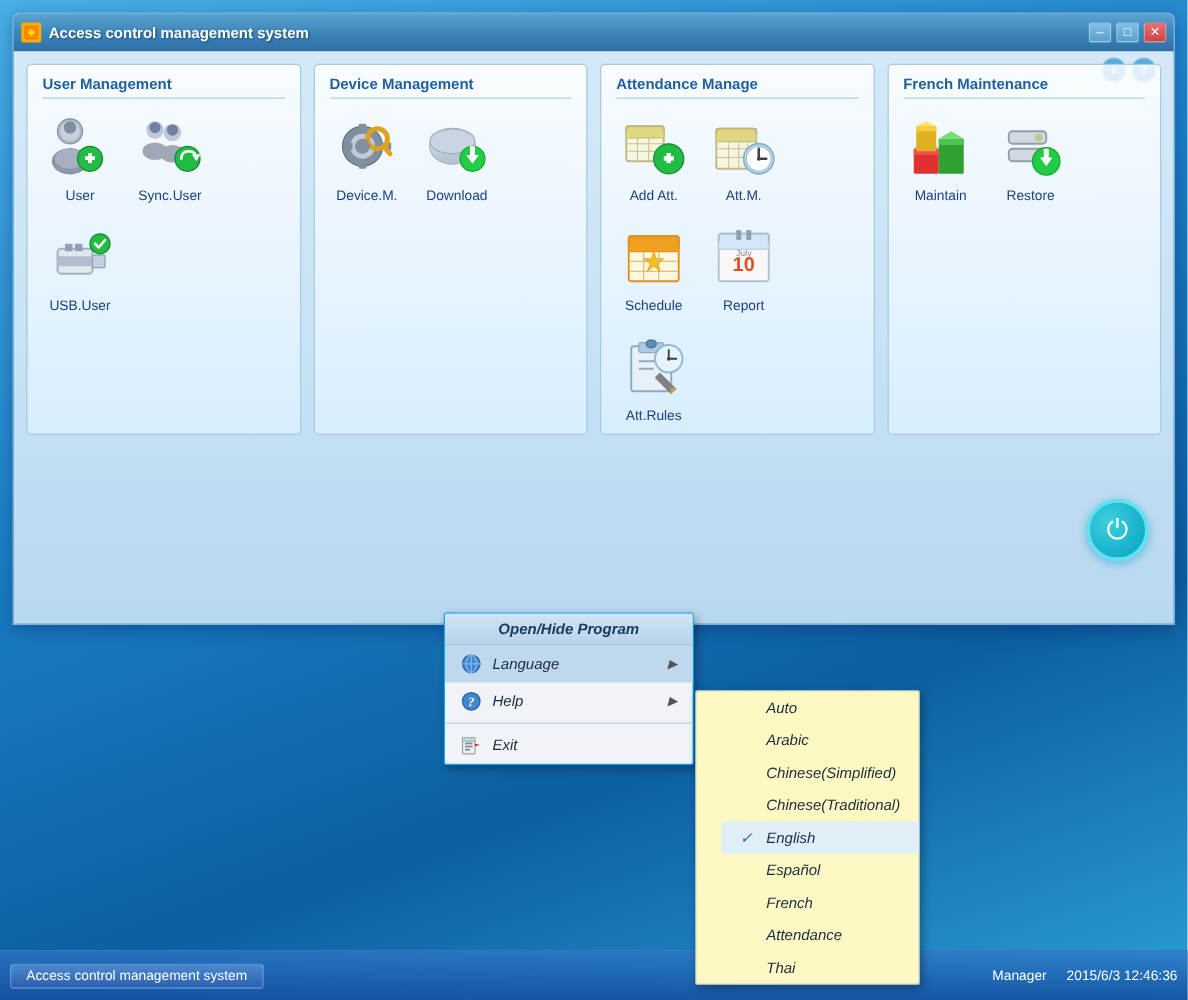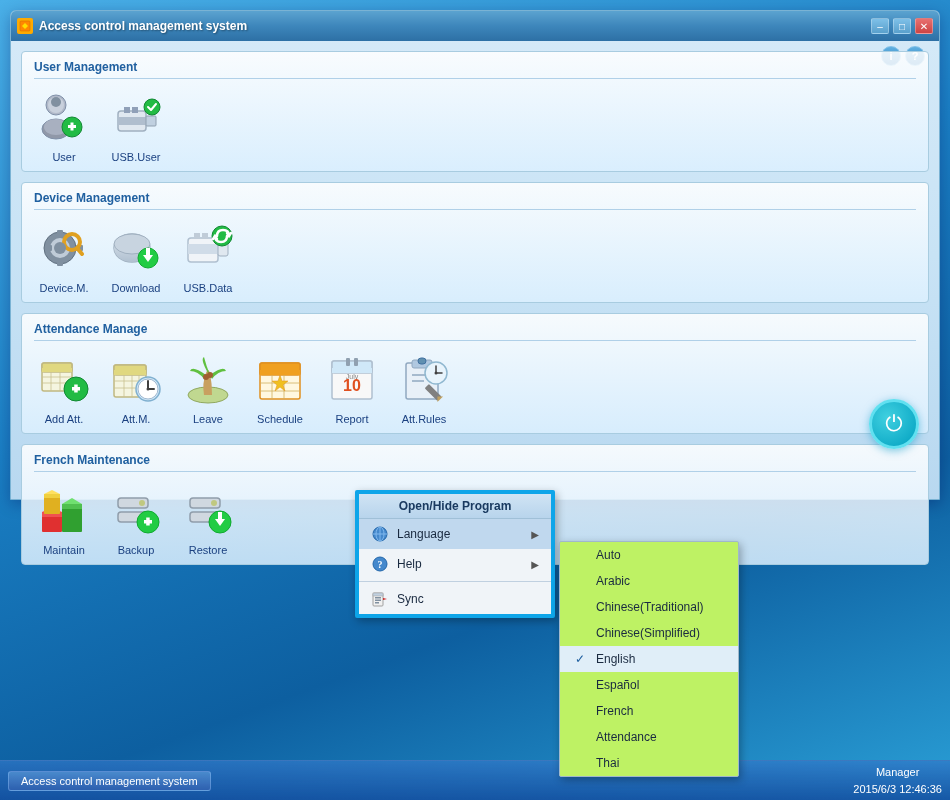--- a/index.html
+++ b/index.html
@@ -74,21 +74,21 @@
       cursor: pointer;
     }
     .title-btn.min { background: linear-gradient(180deg, #7ec0e8, #5aa0cc); }
     .title-btn.max { background: linear-gradient(180deg, #7ec0e8, #5aa0cc); }
     .title-btn.close { background: linear-gradient(180deg, #e87070, #cc4444); }
 
     
     .window-body {
       padding: 10px;
       display: grid;
-      grid-template-columns: 1fr;
+      grid-template-columns: 1fr 1fr 1fr 1fr;
       grid-template-rows: 1fr 1fr;
       gap: 10px;
       height: calc(100% - 30px);
     }
 
     
     .panel {
       background: linear-gradient(180deg, rgba(255,255,255,0.85) 0%, rgba(220,240,255,0.85) 100%);
       border: 1px solid #a8cce0;
       border-radius: 4px;
@@ -160,24 +160,23 @@
       border-radius: 3px;
       padding: 3px 12px;
       color: white;
       font-size: 11px;
       cursor: pointer;
     }
     .taskbar-right {
       margin-left: auto;
       display: flex;
       align-items: center;
-      gap: 5px;
+      gap: 16px;
       color: white;
       font-size: 11px;
-      flex-direction: column;
     }
 
     
     .power-btn {
       position: absolute;
       bottom: 50px;
       right: 20px;
       width: 50px;
       height: 50px;
       border-radius: 50%;
@@ -218,24 +217,25 @@
       cursor: pointer;
     }
 
     
     .context-menu {
       position: absolute;
       top: 490px;
       left: 355px;
       z-index: 100;
       background: #f0f4f8;
-      border: 4px solid #0ea5e9;
+      border: 1px solid #0ea5e9;
       box-shadow: 2px 3px 8px rgba(0,0,0,0.3);
       min-width: 200px;
       border-radius: 2px;
+      font-style: italic;
     }
     .context-menu-header {
       background: linear-gradient(180deg, #d0e4f4, #b8d4ec);
       padding: 5px 12px;
       font-size: 12px;
       font-weight: 600;
       color: #1a3a60;
       border-bottom: 1px solid #a0c0d8;
       text-align: center;
     }
@@ -267,27 +267,28 @@
     .context-menu-separator {
       height: 1px;
       background: #c0d0e0;
       margin: 2px 0;
     }
 
     
     .submenu {
       position: absolute;
       left: 200px;
-      top: 22px;
-      background: #bef264;
+      top: 36px;
+      background: #fef9c3;
       border: 1px solid #a0b8cc;
       box-shadow: 2px 3px 8px rgba(0,0,0,0.3);
       min-width: 180px;
       border-radius: 2px;
       z-index: 101;
+      padding-left: 20px;
     }
     .submenu-item {
       display: flex;
       align-items: center;
       padding: 6px 12px;
       font-size: 12px;
       color: #1a2a40;
       cursor: pointer;
       gap: 8px;
     }
@@ -343,20 +344,39 @@
               <ellipse cx="18" cy="36" rx="12" ry="8" fill="#a8b0c0"></ellipse>
 
               <circle cx="34" cy="36" r="10" fill="#22bb44" stroke="#118833" stroke-width="1"></circle>
               <rect x="30" y="34" width="8" height="3" fill="white"></rect>
               <rect x="32.5" y="31.5" width="3" height="8" fill="white"></rect>
             </svg>
           </div>
           <span class="icon-label">User</span>
         </div>
 
+        <div class="icon-item">
+          <div class="icon-wrapper">
+            <svg class="icon-svg" viewBox="0 0 52 52">
+
+              <circle cx="14" cy="13" r="7" fill="#c0c8d8"></circle>
+              <circle cx="14" cy="11" r="4.5" fill="#7080a0"></circle>
+              <ellipse cx="14" cy="30" rx="10" ry="7" fill="#a0a8b8"></ellipse>
+
+              <circle cx="28" cy="15" r="7" fill="#c0c8d8"></circle>
+              <circle cx="28" cy="13" r="4.5" fill="#7080a0"></circle>
+              <ellipse cx="28" cy="32" rx="10" ry="7" fill="#a0a8b8"></ellipse>
+
+              <circle cx="40" cy="36" r="10" fill="#22bb44" stroke="#118833" stroke-width="1"></circle>
+              <path d="M35 36 Q35 30 41 30 Q47 30 47 36" fill="none" stroke="white" stroke-width="2" stroke-linecap="round"></path>
+              <path d="M45 33 L47 36 L49 33" fill="none" stroke="white" stroke-width="2" stroke-linecap="round"></path>
+            </svg>
+          </div>
+          <span class="icon-label">Sync.User</span>
+        </div>
 
         <div class="icon-item">
           <div class="icon-wrapper">
             <svg class="icon-svg" viewBox="0 0 52 52">
 
               <rect x="8" y="20" width="28" height="20" rx="3" fill="#e0e8f0" stroke="#a0b0c0" stroke-width="1.5"></rect>
               <rect x="8" y="26" width="28" height="8" fill="#b0bece"></rect>
               <rect x="36" y="25" width="10" height="10" rx="1" fill="#c0d0e0" stroke="#90a0b0" stroke-width="1"></rect>
               <rect x="14" y="16" width="6" height="6" fill="#90a0b8"></rect>
               <rect x="22" y="16" width="6" height="6" fill="#90a0b8"></rect>
@@ -410,39 +430,20 @@
               <ellipse cx="22" cy="22" rx="18" ry="10" fill="#c8d4e0" stroke="#a0b0c0" stroke-width="1"></ellipse>
 
               <circle cx="38" cy="36" r="10" fill="#22cc44" stroke="#10aa30" stroke-width="1"></circle>
               <path d="M33 33 L38 40 L43 33" fill="white"></path>
               <rect x="36" y="26" width="4" height="10" fill="white"></rect>
             </svg>
           </div>
           <span class="icon-label">Download</span>
         </div>
 
-        <div class="icon-item">
-          <div class="icon-wrapper">
-            <svg class="icon-svg" viewBox="0 0 52 52">
-
-              <rect x="6" y="16" width="30" height="24" rx="3" fill="#f0f4f8" stroke="#b0c0d0" stroke-width="1.5"></rect>
-              <rect x="6" y="22" width="30" height="10" fill="#d0dce8"></rect>
-              <rect x="36" y="20" width="10" height="14" rx="2" fill="#e0e8f0" stroke="#a0b0c0" stroke-width="1"></rect>
-              <rect x="12" y="11" width="6" height="6" fill="#c0ccd8"></rect>
-              <rect x="20" y="11" width="6" height="6" fill="#c0ccd8"></rect>
-
-              <circle cx="40" cy="14" r="10" fill="#22bb44" stroke="#118833" stroke-width="1"></circle>
-              <path d="M35 14 Q35 8 41 8 Q47 8 47 14" fill="none" stroke="white" stroke-width="2.5" stroke-linecap="round"></path>
-              <path d="M45 11 L47 14 L49 11" fill="none" stroke="white" stroke-width="2.5" stroke-linecap="round"></path>
-              <path d="M45 14 Q45 20 39 20 Q33 20 33 14" fill="none" stroke="white" stroke-width="2.5" stroke-linecap="round"></path>
-              <path d="M35 17 L33 14 L31 17" fill="none" stroke="white" stroke-width="2.5" stroke-linecap="round"></path>
-            </svg>
-          </div>
-          <span class="icon-label">USB.Data</span>
-        </div>
 
       </div>
     </div>
 
     <div class="panel">
       <div class="panel-title">Attendance Manage</div>
       <div class="panel-icons">
 
         <div class="icon-item">
           <div class="icon-wrapper">
@@ -479,38 +480,20 @@
               <circle cx="38" cy="36" r="12" fill="#d0e8f8" stroke="#80b0d0" stroke-width="1.5"></circle>
               <circle cx="38" cy="36" r="10" fill="white" stroke="#a0b8d0" stroke-width="1"></circle>
               <line x1="38" y1="36" x2="38" y2="28" stroke="#404040" stroke-width="2" stroke-linecap="round"></line>
               <line x1="38" y1="36" x2="44" y2="36" stroke="#404040" stroke-width="2" stroke-linecap="round"></line>
               <circle cx="38" cy="36" r="1.5" fill="#404040"></circle>
             </svg>
           </div>
           <span class="icon-label">Att.M.</span>
         </div>
 
-        <div class="icon-item">
-          <div class="icon-wrapper">
-            <svg class="icon-svg" viewBox="0 0 52 52">
-
-              <ellipse cx="26" cy="42" rx="20" ry="8" fill="#c0d890" stroke="#90a860" stroke-width="1"></ellipse>
-
-              <path d="M22 42 Q20 30 24 20 Q26 14 28 20 Q30 30 30 42 Z" fill="#c8a060"></path>
-
-              <path d="M24 22 Q10 12 8 18 Q16 18 22 26 Z" fill="#60c040"></path>
-              <path d="M26 20 Q18 6 22 4 Q24 12 28 22 Z" fill="#60c040"></path>
-              <path d="M28 22 Q42 12 44 18 Q36 18 30 26 Z" fill="#60c040"></path>
-
-              <circle cx="24" cy="24" r="3" fill="#a06030"></circle>
-              <circle cx="28" cy="22" r="3" fill="#a06030"></circle>
-            </svg>
-          </div>
-          <span class="icon-label">Leave</span>
-        </div>
 
         <div class="icon-item">
           <div class="icon-wrapper">
             <svg class="icon-svg" viewBox="0 0 52 52">
 
               <rect x="6" y="10" width="40" height="36" rx="2" fill="#fff8e0" stroke="#e09020" stroke-width="1.5"></rect>
               <rect x="6" y="10" width="40" height="12" rx="2" fill="#f0a020" stroke="#e09020" stroke-width="1.5"></rect>
               <rect x="6" y="17" width="40" height="5" fill="#f0a020"></rect>
               <line x1="6" y1="30" x2="46" y2="30" stroke="#d0b060" stroke-width="0.8"></line>
               <line x1="6" y1="38" x2="46" y2="38" stroke="#d0b060" stroke-width="0.8"></line>
@@ -582,36 +565,20 @@
               <rect x="24" y="20" width="20" height="5" fill="#50c050"></rect>
               <polygon points="24,20 34,14 44,20" fill="#70e070"></polygon>
               <rect x="6" y="10" width="16" height="20" rx="1" fill="#e0b020"></rect>
               <rect x="6" y="10" width="16" height="4" fill="#f0d040"></rect>
               <polygon points="6,10 14,6 22,10" fill="#ffe060"></polygon>
             </svg>
           </div>
           <span class="icon-label">Maintain</span>
         </div>
 
-        <div class="icon-item">
-          <div class="icon-wrapper">
-            <svg class="icon-svg" viewBox="0 0 52 52">
-
-              <rect x="8" y="14" width="30" height="10" rx="3" fill="#d0d8e0" stroke="#909daa" stroke-width="1.5"></rect>
-              <rect x="8" y="28" width="30" height="10" rx="3" fill="#d0d8e0" stroke="#909daa" stroke-width="1.5"></rect>
-              <circle cx="32" cy="19" r="3" fill="#c0c880"></circle>
-              <circle cx="32" cy="33" r="3" fill="#c0c880"></circle>
-
-              <circle cx="38" cy="38" r="11" fill="#22cc44" stroke="#10aa30" stroke-width="1"></circle>
-              <rect x="34" y="36" width="8" height="3.5" fill="white"></rect>
-              <rect x="36.2" y="33.5" width="3.5" height="8" fill="white"></rect>
-            </svg>
-          </div>
-          <span class="icon-label">Backup</span>
-        </div>
 
         <div class="icon-item">
           <div class="icon-wrapper">
             <svg class="icon-svg" viewBox="0 0 52 52">
 
               <rect x="8" y="14" width="30" height="10" rx="3" fill="#d0d8e0" stroke="#909daa" stroke-width="1.5"></rect>
               <rect x="8" y="28" width="30" height="10" rx="3" fill="#d0d8e0" stroke="#909daa" stroke-width="1.5"></rect>
               <circle cx="32" cy="19" r="3" fill="#c0c880"></circle>
               <circle cx="32" cy="33" r="3" fill="#c0c880"></circle>
 
@@ -658,25 +625,25 @@
       <div class="submenu-item">
         <span class="checkmark">&nbsp;</span>
         <span>Auto</span>
       </div>
       <div class="submenu-item">
         <span class="checkmark">&nbsp;</span>
         <span>Arabic</span>
       </div>
       <div class="submenu-item">
         <span class="checkmark">&nbsp;</span>
+        <span>Chinese(Simplified)</span>
+      </div>
+      <div class="submenu-item">
+        <span class="checkmark">&nbsp;</span>
         <span>Chinese(Traditional)</span>
-      </div>
-      <div class="submenu-item">
-        <span class="checkmark">&nbsp;</span>
-        <span>Chinese(Simplified)</span>
       </div>
       <div class="submenu-item selected">
         <span class="checkmark">✓</span>
         <span>English</span>
       </div>
       <div class="submenu-item">
         <span class="checkmark">&nbsp;</span>
         <span>Español</span>
       </div>
       <div class="submenu-item">
@@ -711,15 +678,15 @@
     <span class="context-menu-icon">
       <svg width="16" height="16" viewBox="0 0 16 16">
         <rect x="1" y="2" width="10" height="13" rx="1" fill="#f0f0f0" stroke="#a0a0a0" stroke-width="1"></rect>
         <rect x="1" y="2" width="10" height="3" fill="#c0d0e0" stroke="#a0a0a0" stroke-width="0.5"></rect>
         <rect x="3" y="6" width="6" height="1.5" fill="#8090a0"></rect>
         <rect x="3" y="8.5" width="6" height="1.5" fill="#8090a0"></rect>
         <rect x="3" y="11" width="4" height="1.5" fill="#8090a0"></rect>
         <polygon points="11,7 15,8 11,9" fill="#cc2020"></polygon>
       </svg>
     </span>
-    <span>Sync</span>
+    <span>Exit</span>
   </div>
 </div>
 
 </body></html>

